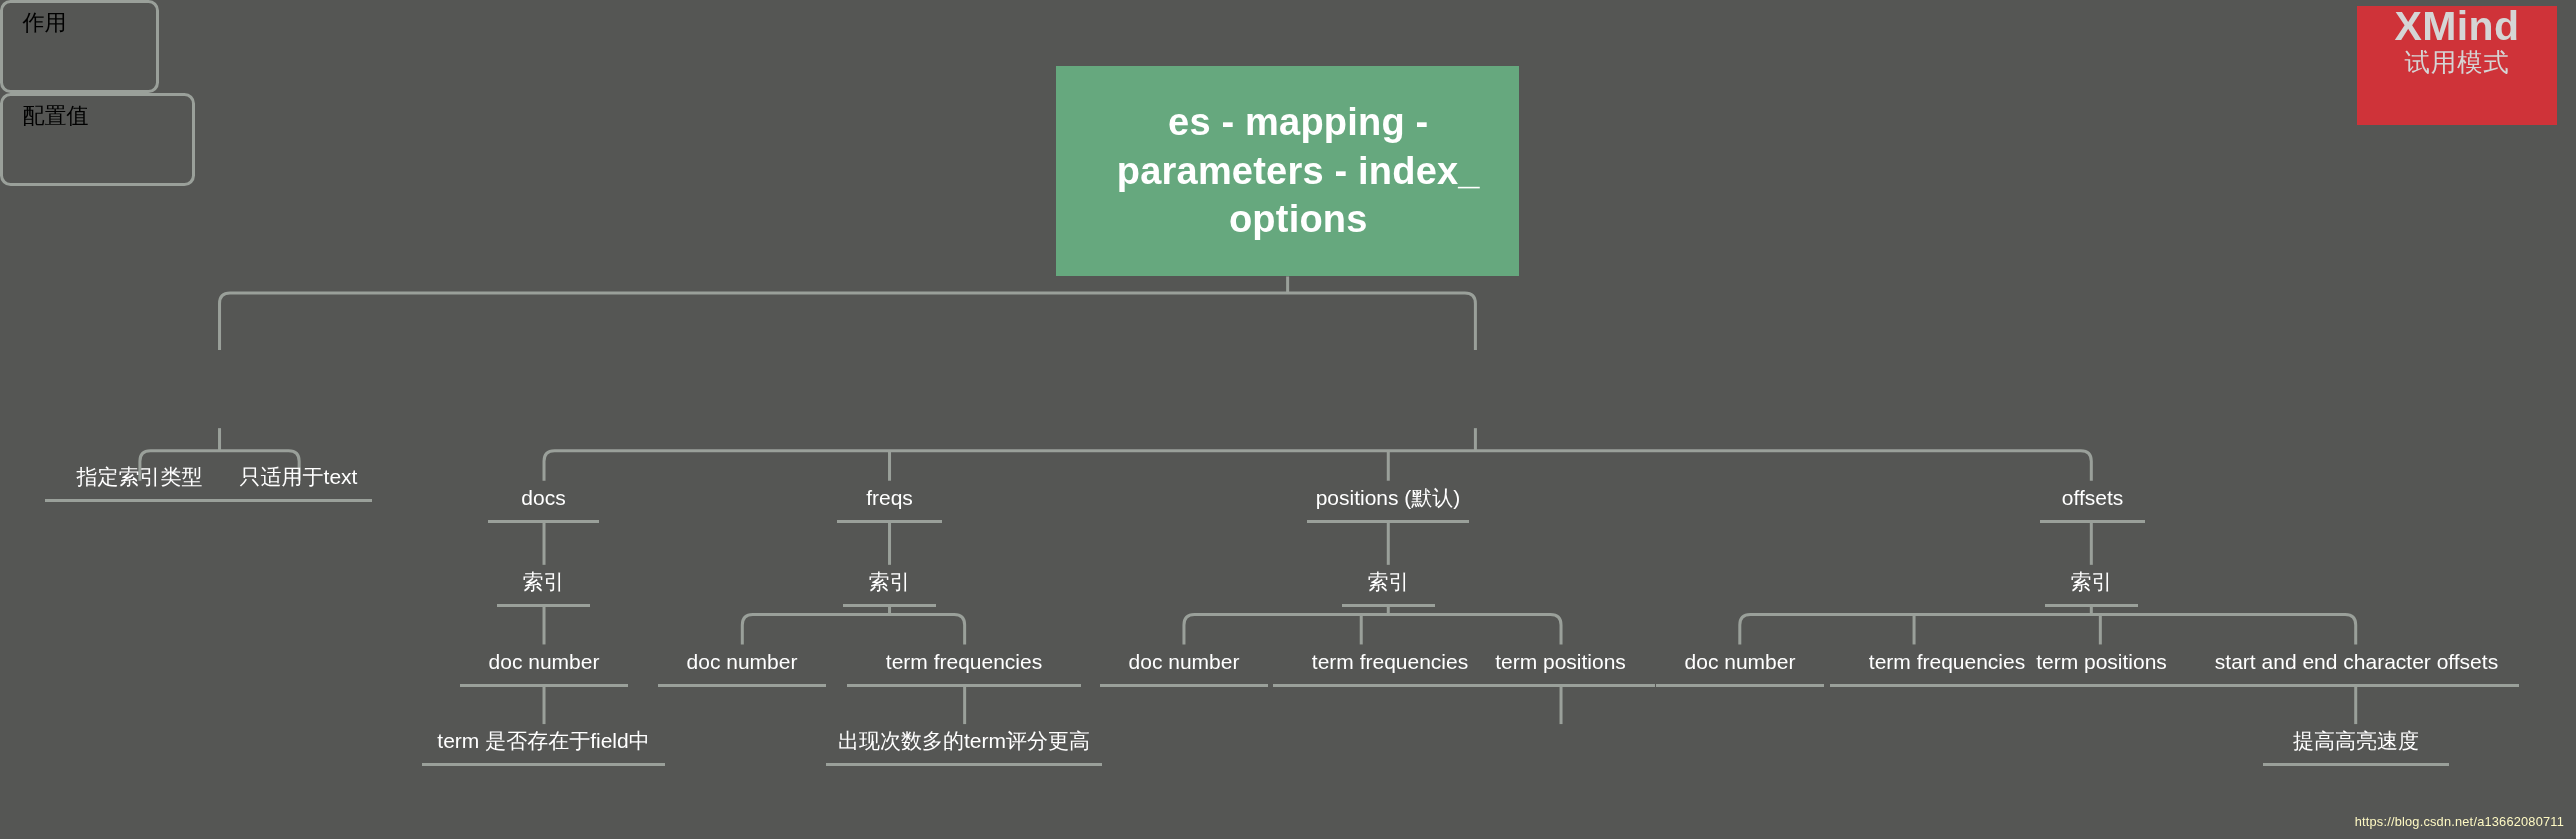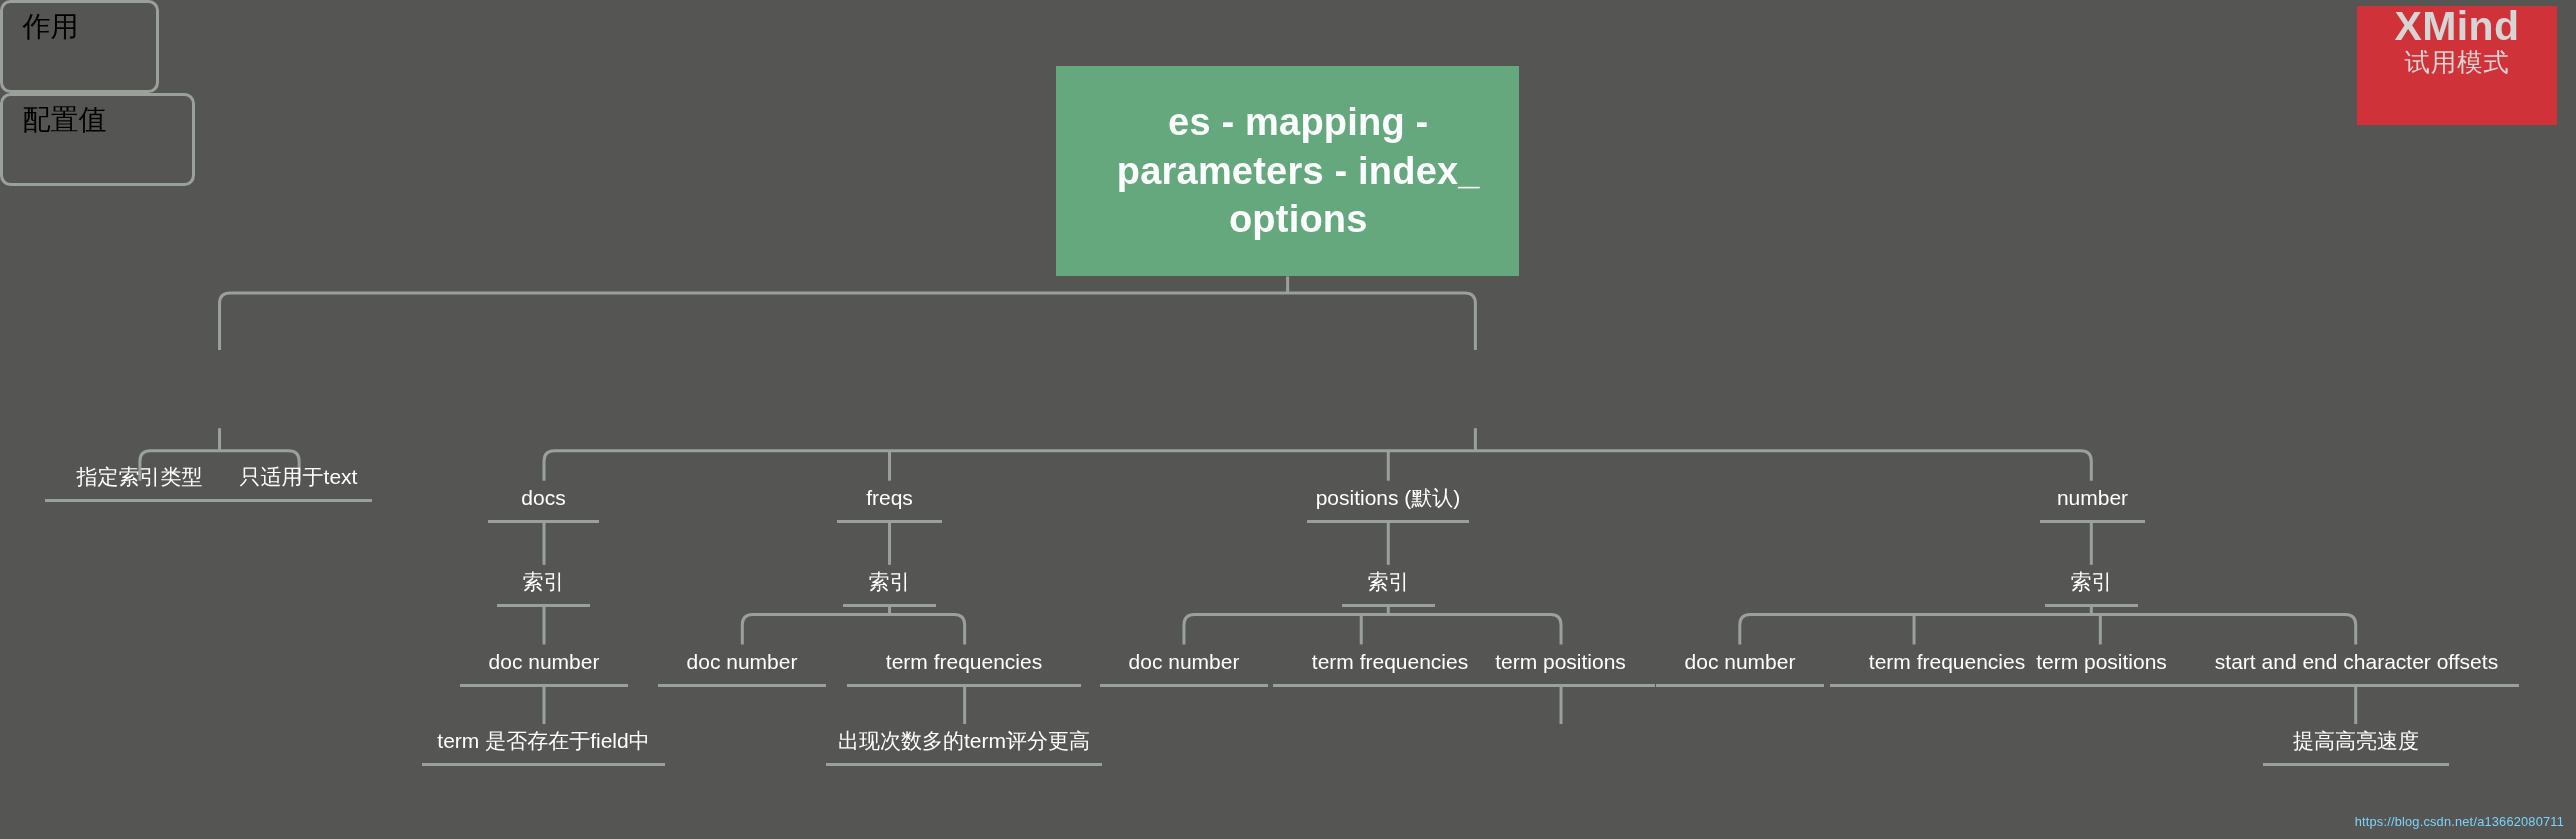--- a/index.html
+++ b/index.html
@@ -52,21 +52,21 @@
     line-height: 1.28;
     white-space: normal;
     padding: 7.5px 13.5px;
     letter-spacing: 0.2px;
   }
 
   .box-node {
     border: 3px solid #9aa09a;
     border-radius: 10.5px;
     background: transparent;
-    font-size: 28px;
+    font-size: 22px;
     padding: 4.5px 19.5px;
   }
 
   .text-node {
     border-bottom: 3.8px solid #9aa09a;
     font-size: 21px;
     padding: 1.5px 10.5px 6.8px 10.5px;
   }
 
   
@@ -95,21 +95,21 @@
     font-size: 25.5px;
     line-height: 1;
     letter-spacing: 0.8px;
   }
 
   
   #watermark {
     position: absolute;
     right: 12px;
     bottom: 10.5px;
-    color: #7dd3fc;
+    color: #fef9c3;
     font-size: 12.8px;
     letter-spacing: 0.2px;
   }
 </style>
 </head>
 <body>
 
 <div id="canvas">
 
   <svg id="wires" viewBox="0 0 3429 1117">
@@ -230,21 +230,21 @@
   <div class="node text-node" style="left:1273px; top:645px; width:234px; height:42px;">
     <span>term frequencies</span>
   </div>
 
   <div class="node text-node" style="left:1466px; top:645px; width:189px; height:42px;">
     <span>term positions</span>
   </div>
 
 
   <div class="node text-node" style="left:2040px; top:481px; width:105px; height:42px;">
-    <span>number</span>
+    <span>offsets</span>
   </div>
 
   <div class="node text-node" style="left:2045px; top:565px; width:93px; height:42px;">
     <span>索引</span>
   </div>
 
   <div class="node text-node" style="left:1656px; top:645px; width:168px; height:42px;">
     <span>doc number</span>
   </div>
 

